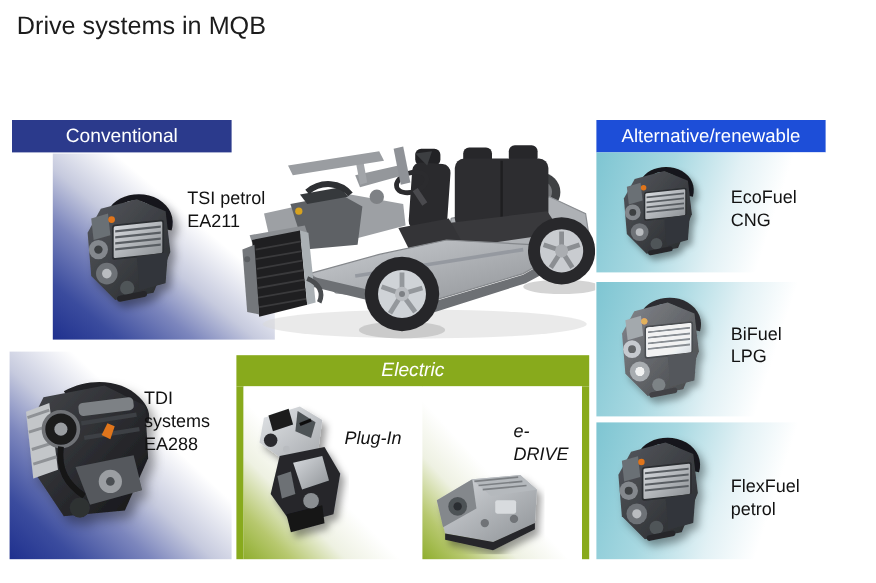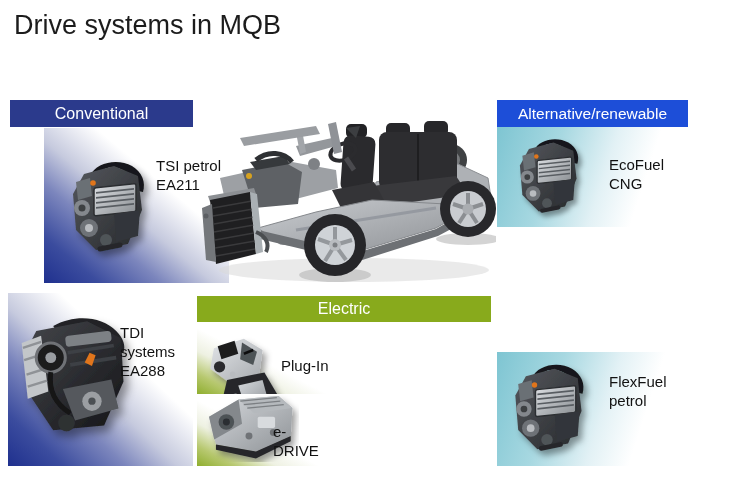--- a/index.html
+++ b/index.html
@@ -1,49 +1,49 @@
 <!DOCTYPE html>
 <html><head>
 <meta charset="utf-8">
 <style>
   html,body{margin:0;padding:0;background:#ffffff;}
   .slide{position:relative;width:730px;height:486px;background:#ffffff;overflow:hidden;
          font-family:"Liberation Sans","DejaVu Sans",sans-serif;}
-  .title{position:absolute;left:14px;top:10px;font-size:27px;font-weight:400;color:#1c1c1c;}
+  .title{position:absolute;left:14px;top:10px;font-size:21px;font-weight:400;color:#1c1c1c;}
 
   .hdr{position:absolute;height:27px;line-height:27px;text-align:center;color:#ffffff;font-size:16px;}
   #hdr-conv{left:10px;top:100px;width:183px;background:#2b3a8c;}
   #hdr-alt{left:497px;top:100px;width:191px;background:#1d4ed8;font-size:15.5px;}
 
   .panel{position:absolute;}
   .grad-blue{background:linear-gradient(to top right,#1f308e 0%,#3b4c9e 15%,#7c86bd 32%,#c6cade 46%,#ffffff 64%);}
   #p-tsi{left:8px;top:128px;width:185px;height:155px;margin-left:36px;}
   #p-tdi{left:8px;top:293px;width:185px;height:173px;}
   .grad-cyan{background:linear-gradient(108deg,#7ec5d2 0%,#a7d8e1 30%,#e2f1f5 55%,#ffffff 74%);}
   #p-eco{left:497px;top:127px;width:191px;height:100px;}
   #p-bi{left:497px;top:235px;width:191px;height:112px;}
   #p-flex{left:497px;top:352px;width:191px;height:114px;}
 
-  #electric{position:absolute;left:197px;top:296px;width:294px;height:170px;}
+  #electric{position:absolute;left:197px;top:296px;width:294px;height:170px;font-style:italic;}
   #hdr-elec{position:absolute;left:0;top:0;width:294px;height:26px;line-height:26px;
             background:#88aa1c;color:#fff;text-align:center;font-size:16px;}
-  #elec-body{position:absolute;left:0;top:26px;width:294px;height:144px;display:flex;flex-direction:column;}
+  #elec-body{position:absolute;left:0;top:26px;width:294px;height:144px;display:flex;}
   .gstrip{width:6px;background:#88aa1c;}
   .egap{width:7px;background:#ffffff;}
   .grad-green{background:linear-gradient(to top right,#8fae2e 0%,#b7c86f 14%,#eef1e2 30%,#ffffff 46%);}
   #p-plug{position:relative;width:142px;height:144px;}
   #p-edrive{position:relative;width:133px;height:144px;}
 
   .lbl{position:absolute;font-size:15px;line-height:19px;color:#121212;}
   .lbl span{display:block;}
   #lbl-tsi{left:112px;top:28px;}
   #lbl-tdi{left:112px;top:30px;}
   #lbl-eco{left:112px;top:28px;}
   #lbl-bi{left:112px;top:34px;}
-  #lbl-flex{left:112px;top:20px;}
+  #lbl-flex{left:112px;top:44px;}
   #lbl-plug{left:84px;top:34px;}
   #lbl-edrive{left:76px;top:28px;}
 
   .engine{position:absolute;}
   #e-tsi{left:12px;top:14px;width:100px;height:132px;}
   #e-tdi{left:4px;top:8px;width:126px;height:152px;}
   #e-eco{left:2px;top:4px;width:96px;height:92px;}
   #e-bi{left:2px;top:4px;width:100px;height:104px;}
   #e-flex{left:2px;top:2px;width:96px;height:110px;}
   #e-plug{left:2px;top:6px;width:86px;height:130px;}
@@ -275,20 +275,29 @@
   <div class="panel grad-cyan" id="p-eco">
     <svg class="engine" id="e-eco">
         <use href="#sym-petrol"></use>
       </svg>
     <div class="lbl" id="lbl-eco">
       <span>EcoFuel</span>
       <span>CNG</span>
     </div>
   </div>
 
+  <div class="panel grad-cyan" id="p-bi">
+    <svg class="engine engine-light" id="e-bi">
+        <use href="#sym-petrol"></use>
+      </svg>
+    <div class="lbl" id="lbl-bi">
+      <span>BiFuel</span>
+      <span>LPG</span>
+    </div>
+  </div>
 
   <div class="panel grad-cyan" id="p-flex">
     <svg class="engine" id="e-flex">
         <use href="#sym-petrol"></use>
       </svg>
     <div class="lbl" id="lbl-flex">
       <span>FlexFuel</span>
       <span>petrol</span>
     </div>
   </div>

